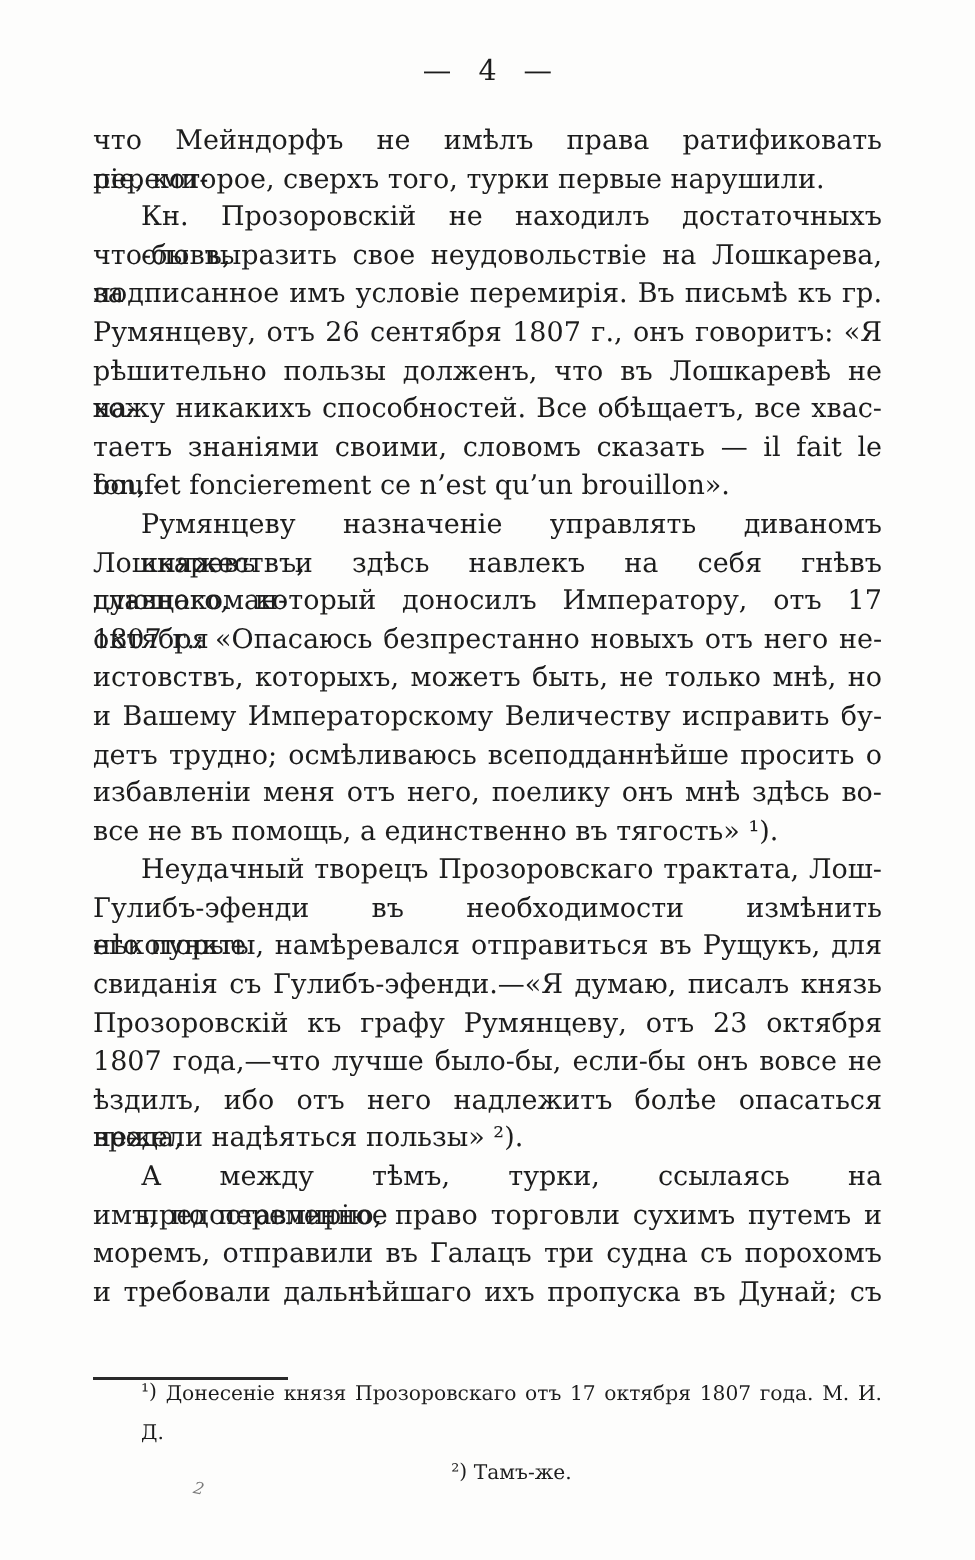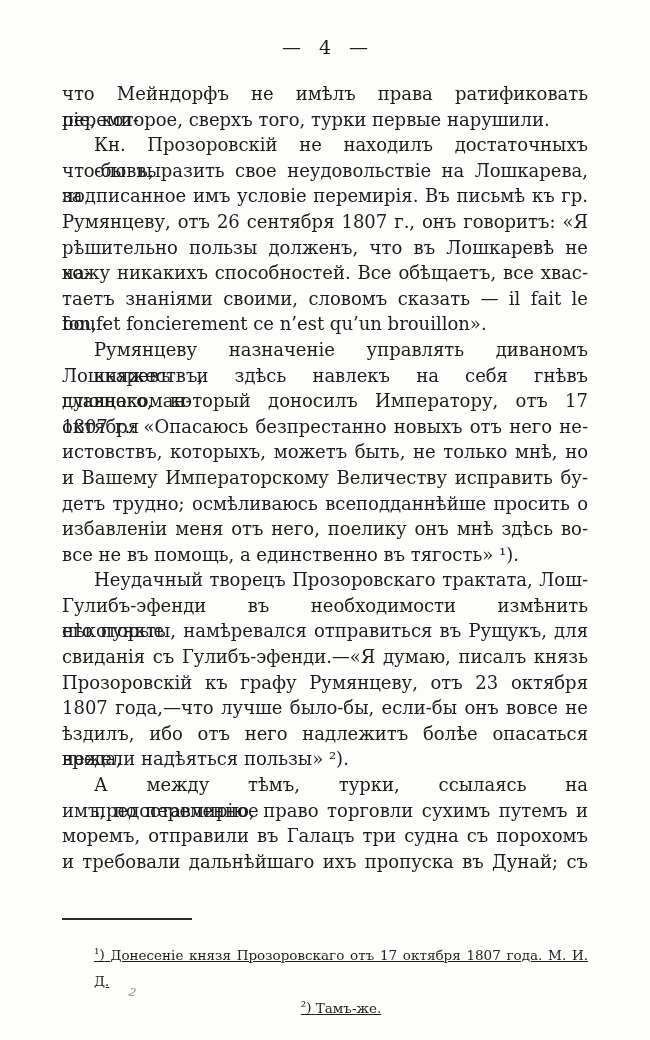--- a/index.html
+++ b/index.html
@@ -48,25 +48,24 @@
   .footnote-rule {
     position: absolute;
     left: 62px;
     top: 918px;
     width: 130px;
     border-top: 2px solid #2a2a2a;
   }
   .footnotes {
     position: absolute;
     left: 62px;
-    top: 941px;
+    top: 915px;
     width: 526px;
     font-size: 13.5px;
     line-height: 26px;
-    text-decoration: underline;
   }
   .footnote {
     padding-left: 32px;
     text-align: center;
   }
   .footnote.justify-full {
     text-align: justify;
     text-align-last: justify;
   }
   .footnote-marker {

